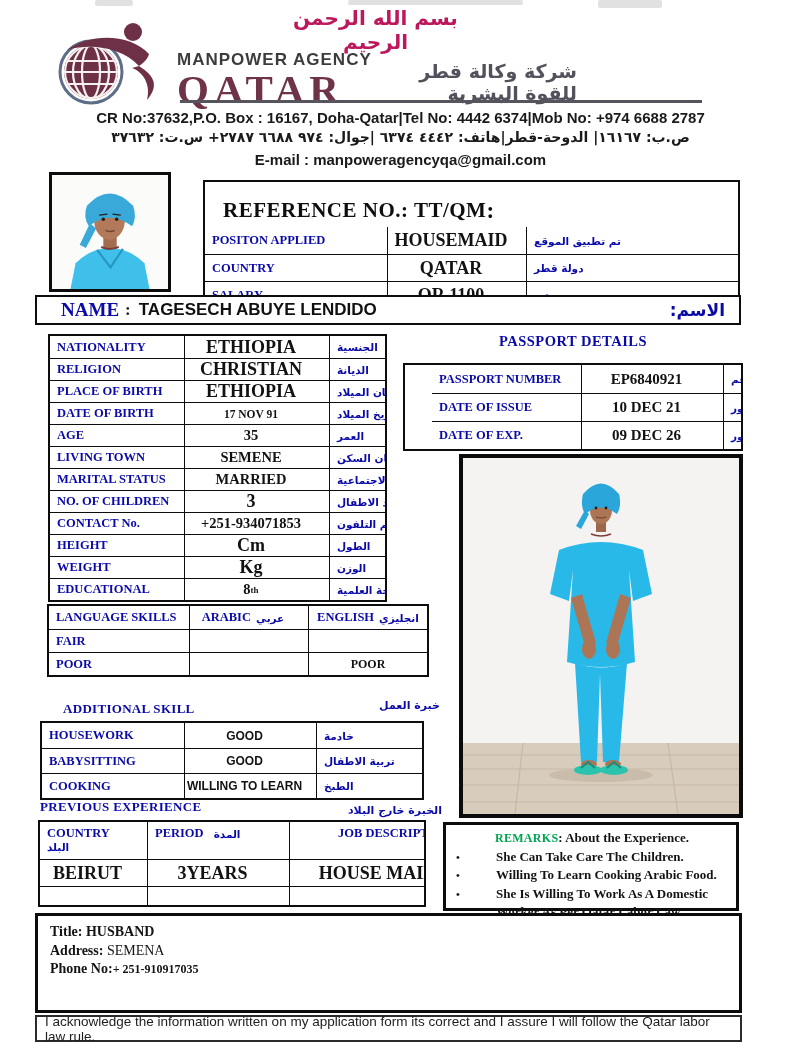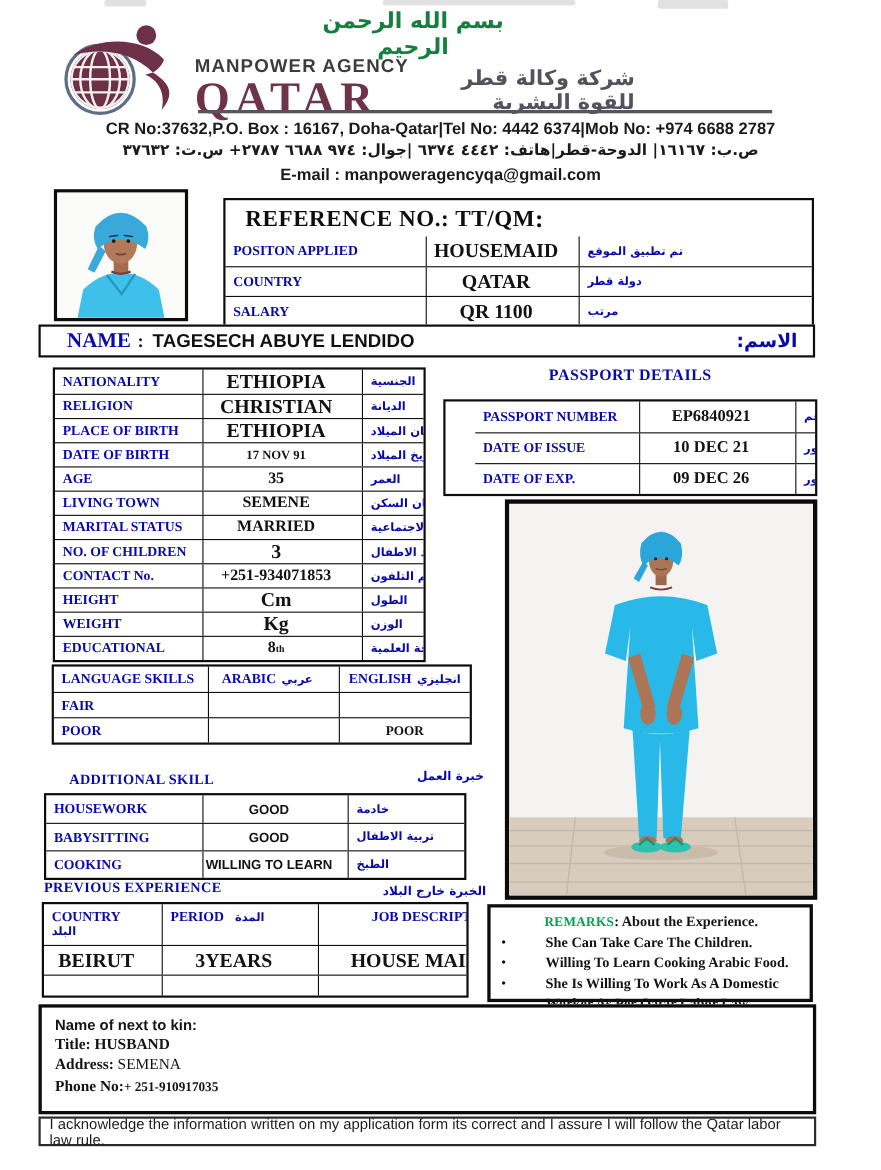--- a/index.html
+++ b/index.html
@@ -6,21 +6,21 @@
   html,body { background:#ffffff; }
   .page { position:relative; width:801px; height:1064px; background:#fff; overflow:hidden;
           font-family:"Liberation Serif", serif; color:#141414; }
   .abs { position:absolute; }
 
   
   .smudge { position:absolute; background:#c9c9c9; opacity:.55; border-radius:2px; }
 
   
   .bismillah { position:absolute; left:283px; top:6px; width:185px; text-align:center;
-               font-family:"DejaVu Sans", sans-serif; font-size:20px; font-weight:bold; color:#15803d; }
+               font-family:"DejaVu Sans", sans-serif; font-size:20px; font-weight:bold; color:#be185d; }
   .agency-small { font-family:"Liberation Sans", sans-serif; font-size:17px; letter-spacing:1px; color:#3c3c3c; font-weight:bold; }
   .agency-big   { font-size:41px; font-weight:bold; letter-spacing:5px; color:#6e3348; line-height:.95; }
   .agency-ar { position:absolute; left:363px; top:60px; width:214px; text-align:right; direction:rtl;
                font-family:"DejaVu Sans", sans-serif; font-size:19px; font-weight:bold; color:#53525c; }
   .header-rule { position:absolute; left:180px; top:100px; width:522px; height:3px; background:#56555e; }
   .cline { position:absolute; left:0; width:801px; text-align:center;
            font-family:"Liberation Sans", sans-serif; font-weight:bold; font-size:15px; color:#1a1a1a; }
   .cline.ar { font-family:"DejaVu Sans", sans-serif; direction:rtl; font-size:14px; }
 
   
@@ -30,21 +30,21 @@
   .tcell { display:flex; align-items:center; padding:0 7px; overflow:hidden; white-space:nowrap; }
   .tcell + .tcell { border-left:1.6px solid #0d0d0d; }
   .lbl { color:#0a0aa8; font-weight:bold; font-size:12.5px; }
   .val { justify-content:center; font-weight:bold; font-size:18px; color:#121212; }
   .arc { justify-content:flex-end; direction:rtl; color:#0a0aa8; font-weight:bold;
          font-size:10.5px; font-family:"DejaVu Sans", sans-serif; }
 
   
   #ref-table { left:203px; top:180px; width:537px; }
   #ref-table .hdr { height:33px; display:flex; align-items:center; padding-left:18px;
-                    font-size:21px; font-weight:bold; letter-spacing:.5px; color:#0e0e0e; }
+                    font-size:21px; font-weight:bold; letter-spacing:.5px; color:#0e0e0e;margin-top:12px; }
   #ref-table .hdr sup { font-size:23px; line-height:0; vertical-align:8px; }
   #ref-table .trow { height:27px; }
   #ref-table .c1 { width:170px; } #ref-table .c2 { width:127px; } #ref-table .c3 { flex:1; }
 
   
   #photo-box { left:49px; top:172px; width:122px; height:120px; border:3px solid #0c0c0c; background:#fff; }
   #photo-box svg { display:block; width:100%; height:100%; }
 
   
   #name-row { left:35px; top:295px; width:706px; height:30px; border:2.5px solid #0d0d0d;
@@ -415,21 +415,20 @@
       </div>
     <div class="bullet">
         <span>Willing To Learn Cooking Arabic Food.</span>
       </div>
     <div class="bullet">
         <span>She Is Willing To Work As A Domestic Worker As Per Qatar Labor Law</span>
       </div>
   </div>
 
   <div class="abs" id="kin-box">
-    <div class="kin-line sans">Name of next to kin:</div>
     <div class="kin-line"><span>Title:</span> <span>HUSBAND</span></div>
     <div class="kin-line"><span>Address:</span> <span class="normval">SEMENA</span></div>
     <div class="kin-line"><span>Phone No:</span><span class="smallval">+ 251-910917035</span></div>
   </div>
 
   <div class="abs" id="ack-box">
     <span>I acknowledge the information written on my application form its correct and I assure I will follow the Qatar labor law rule.</span>
   </div>
 
 </div>

